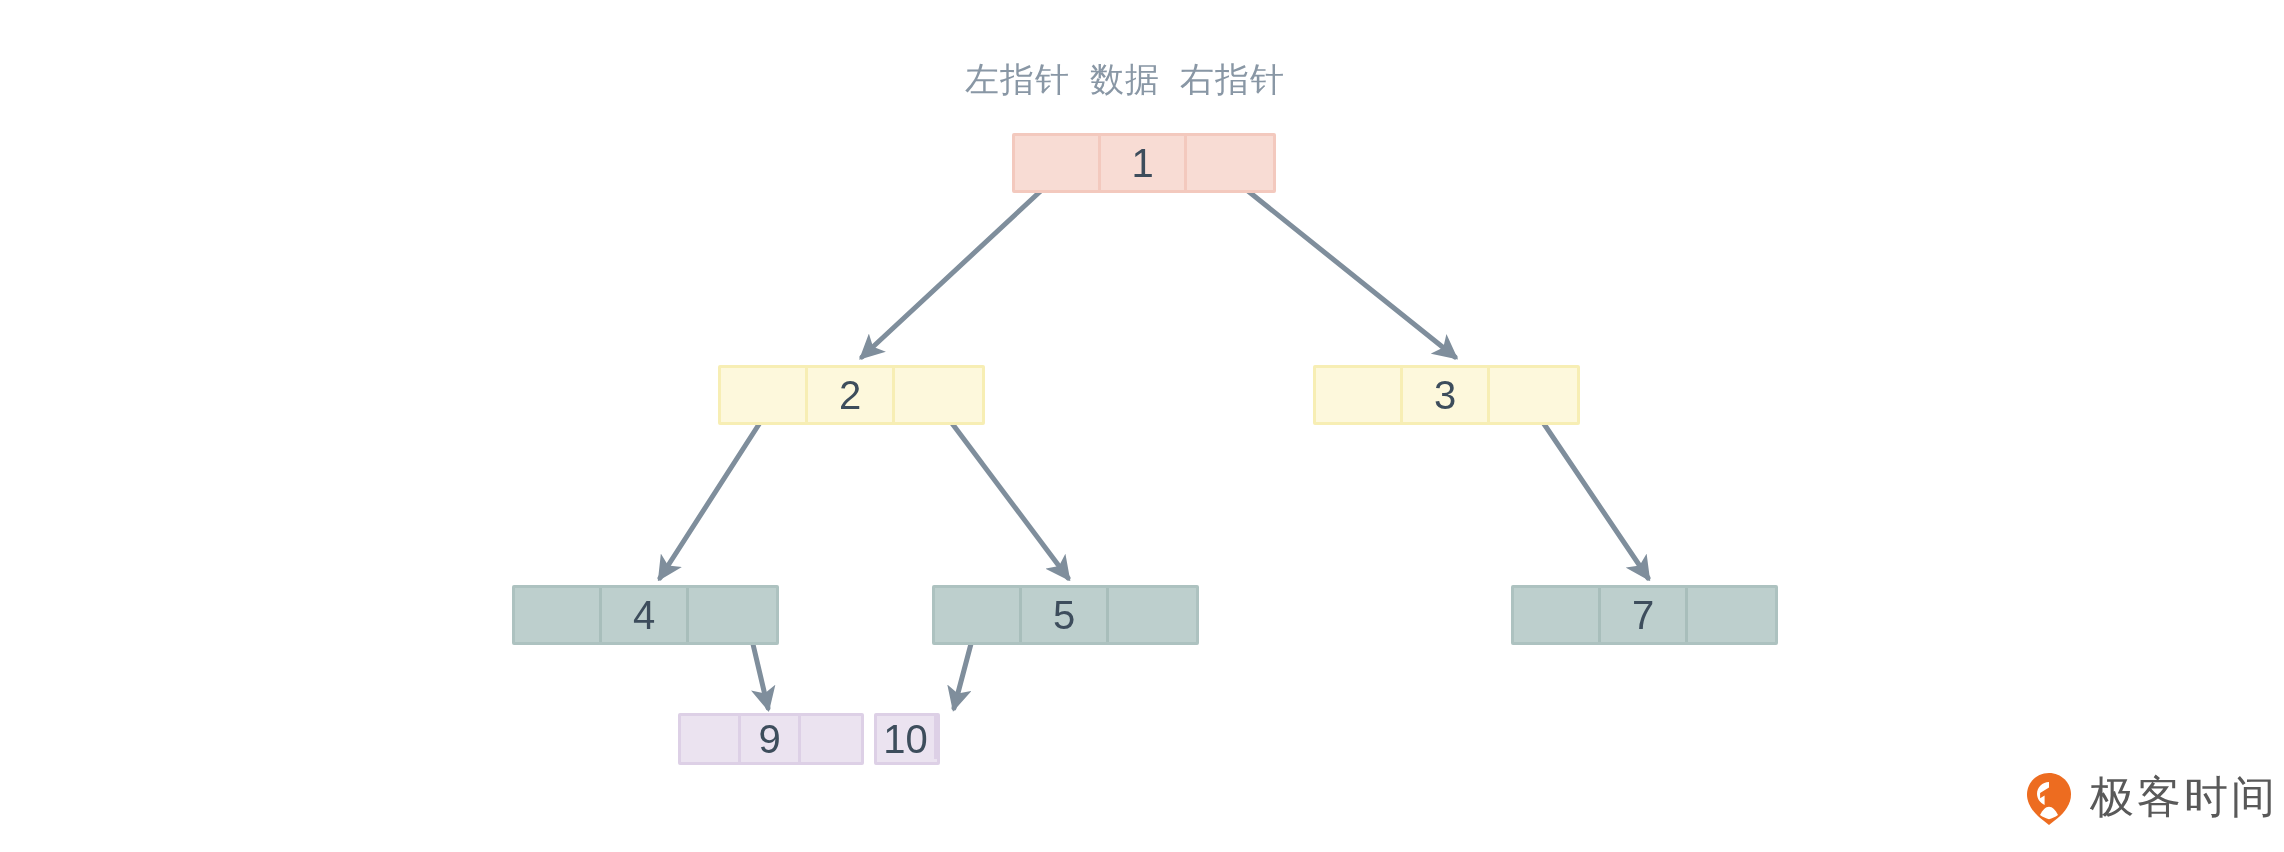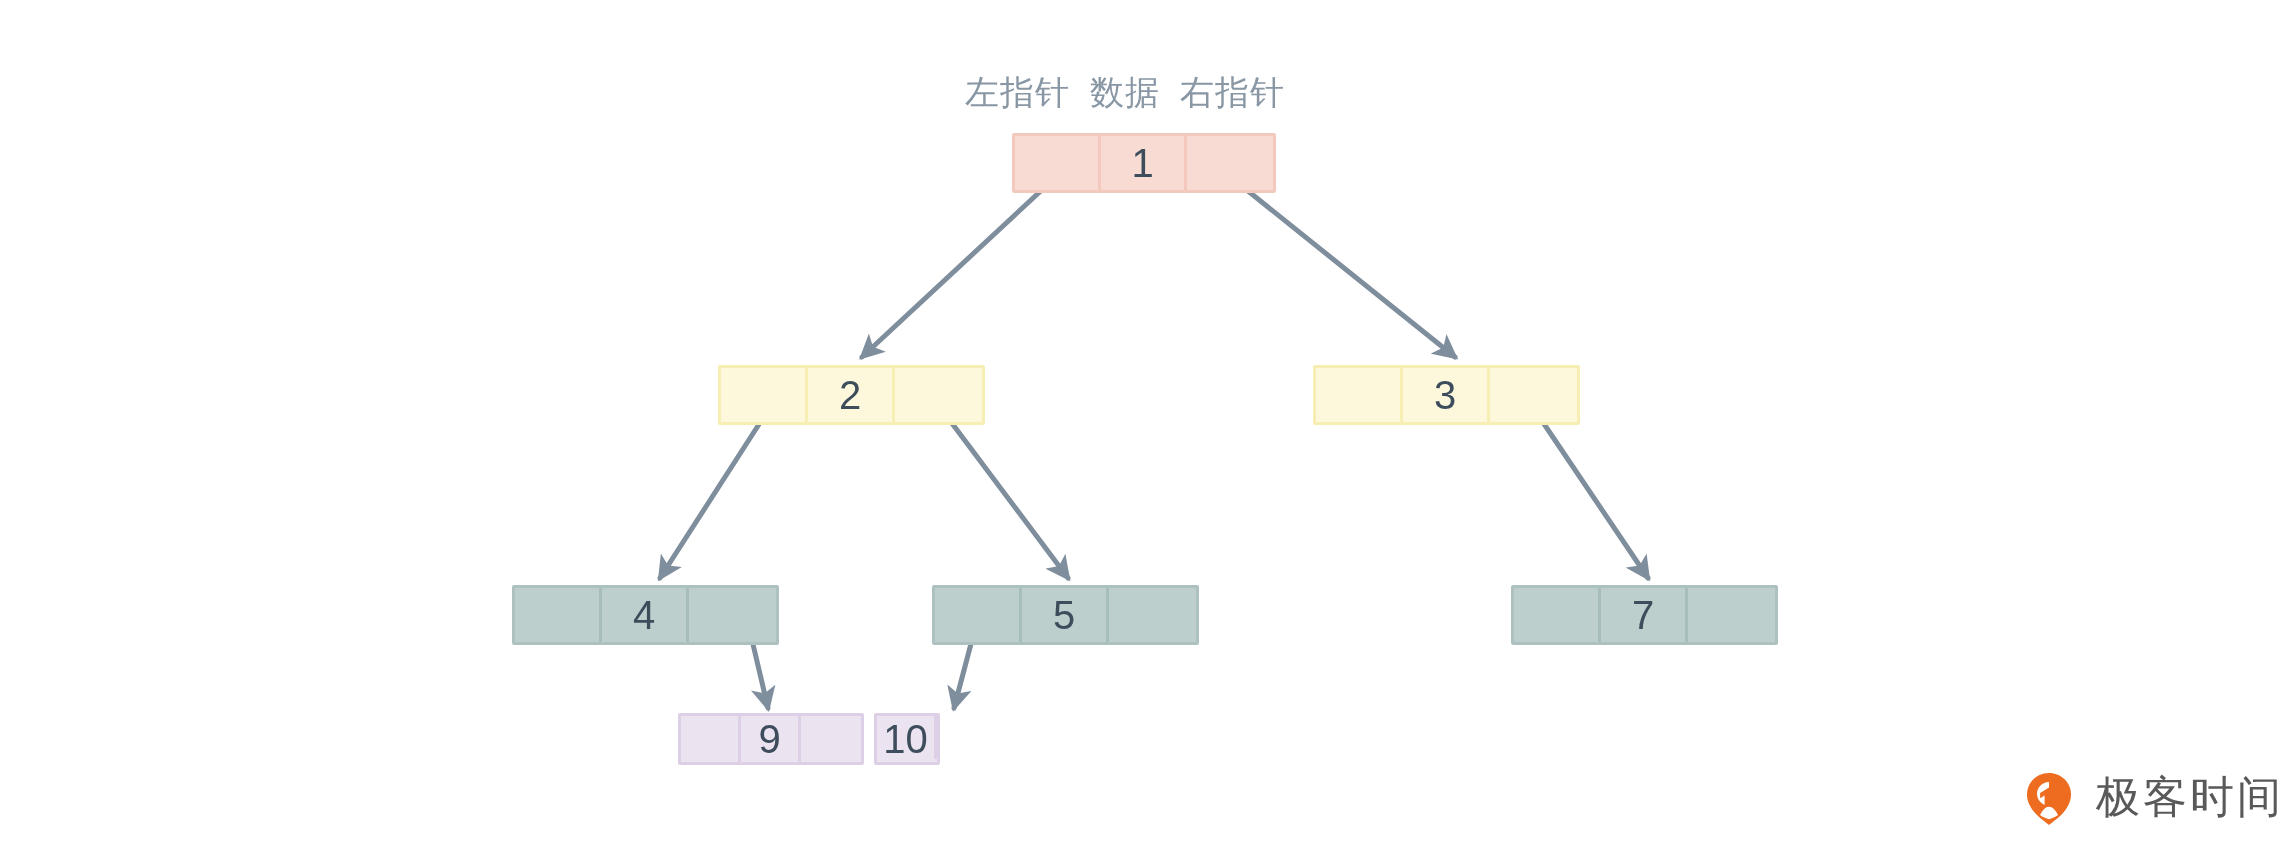--- a/index.html
+++ b/index.html
@@ -62,41 +62,41 @@
   .node.green  .cell { border-right: 3px solid #a8bebb; }
   .node.purple { background: #ebe3f0; border: 3px solid #ddd0e6; }
   .node.purple .cell { border-right: 3px solid #ddd0e6; }
   .node .cell:last-child { border-right: none; }
 
   
   #watermark {
     position: absolute;
     display: flex;
     align-items: center;
-    gap: 20px;
+    gap: 14px;
   }
   #watermark .logo-mark {
     width: 54px;
     height: 54px;
     position: relative;
   }
   #watermark .wm-text {
     font-size: 44px;
     color: #595959;
     letter-spacing: 3px;
     font-weight: 500;
     white-space: nowrap;
   }
 </style>
 </head>
 <body>
 
 <div id="canvas">
 
-  <div class="col-headers" style="left: 955px; top: 70px;">
+  <div class="col-headers" style="left: 955px; top: 57px;">
     <span class="hdr">左指针</span>
     <span class="hdr">数据</span>
     <span class="hdr">右指针</span>
   </div>
 
   <svg id="edges" viewBox="0 0 2284 852">
     <defs>
       <marker id="arrowhead" markerWidth="5" markerHeight="5" refX="4.2" refY="2.5" orient="auto" markerUnits="strokeWidth">
         <path d="M0,0 L5,2.5 L0,5 L1.2,2.5 z" fill="#7f8e9c"></path>
       </marker>

